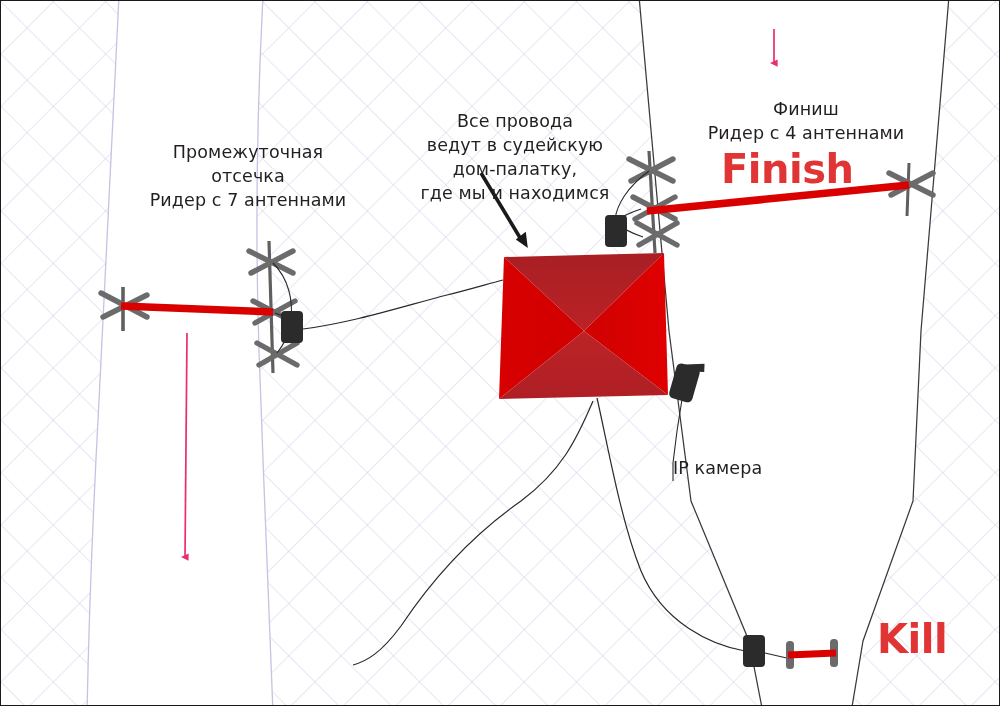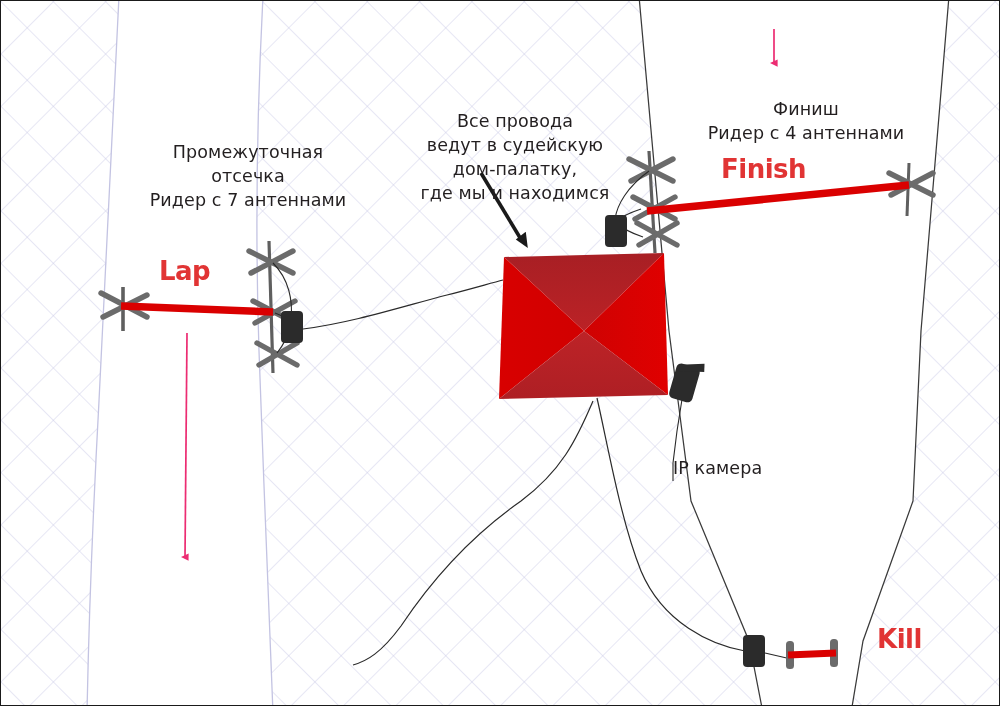--- a/index.html
+++ b/index.html
@@ -35,21 +35,21 @@
     line-height: 24px;
     text-align: center;
     white-space: pre-line;
     letter-spacing: 0.1px;
     user-select: none;
   }
   .marker-label {
     position: absolute;
     color: #e13434;
     font-weight: bold;
-    font-size: 26px;
+    font-size: 40px;
     line-height: 40px;
     letter-spacing: -0.5px;
     user-select: none;
   }
   #label-lap        { left: 158px; top: 250px; }
   #label-finish     { left: 720px; top: 148px; }
   #label-kill       { left: 876px; top: 618px; }
   #label-lap-note   { left: 92px;  top: 139px; width: 310px; }
   #label-tent-note  { left: 354px; top: 76px;  width: 320px; margin-top: 32px; }
   #label-finish-note{ left: 640px; top: 76px;  width: 330px; margin-top: 20px; }
@@ -223,19 +223,18 @@
 ведут в судейскую
 дом-палатку,
 где мы и находимся</div>
 
   <div class="lbl" id="label-finish-note">Финиш
 Ридер с 4 антеннами</div>
 
 
   <div class="lbl" id="label-ipcam">IP камера</div>
 
-  <div class="marker-label" id="label-lap">Lap</div>
 
   <div class="marker-label" id="label-finish">Finish</div>
 
   <div class="marker-label" id="label-kill">Kill</div>
 
 </div>
 
 </body></html>

